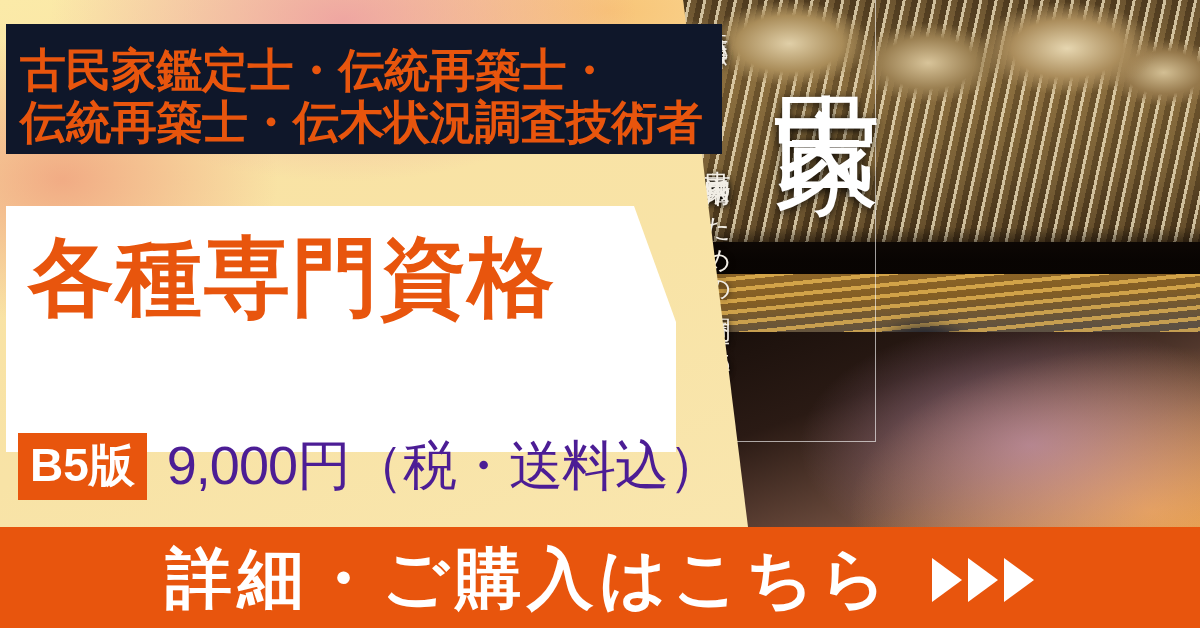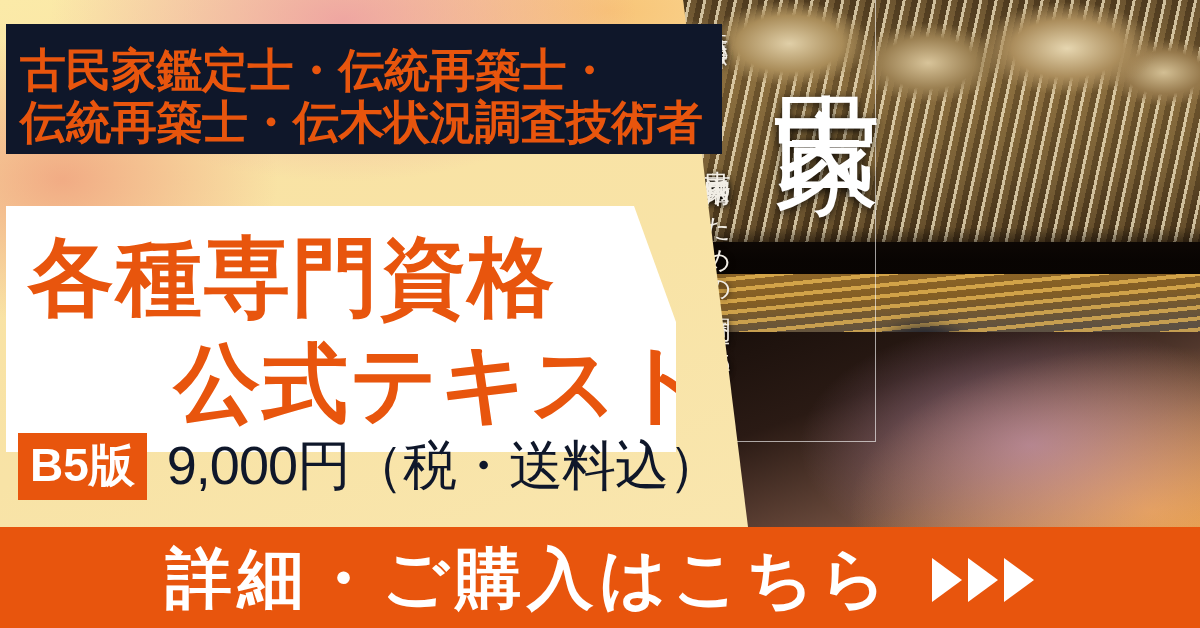--- a/index.html
+++ b/index.html
@@ -182,21 +182,21 @@
     background:#e8550d;
     color:#ffffff;
     font-size:46px;
     font-weight:700;
     line-height:1;
     padding:9px 12px 12px 12px;
     letter-spacing:0px;
     white-space:nowrap;
   }
   .price-text{
-    color:#0f172a;
+    color:#4c1d95;
     font-size:54px;
     font-weight:400;
     letter-spacing:-1px;
     white-space:nowrap;
   }
 
   
   .cta-bar{
     position:absolute;
     left:0; bottom:0;
@@ -254,21 +254,20 @@
 
   <div class="left-panel"></div>
 
   <div class="panel-credentials">
     <div class="line l1">古民家鑑定士・伝統再築士・</div>
     <div class="line l2">伝統再築士・伝木状況調査技術者</div>
   </div>
 
   <div class="panel-headline">
     <div class="hl h1">各種専門資格</div>
-    <div class="hl h2">公式テキスト</div>
   </div>
 
   <div class="price-row">
     <div class="badge-b5">B5版</div>
     <div class="price-text">9,000円（税・送料込）</div>
   </div>
 
   <div class="cta-bar">
     <div class="cta-text">詳細・ご購入はこちら</div>
     <div class="cta-arrows">

